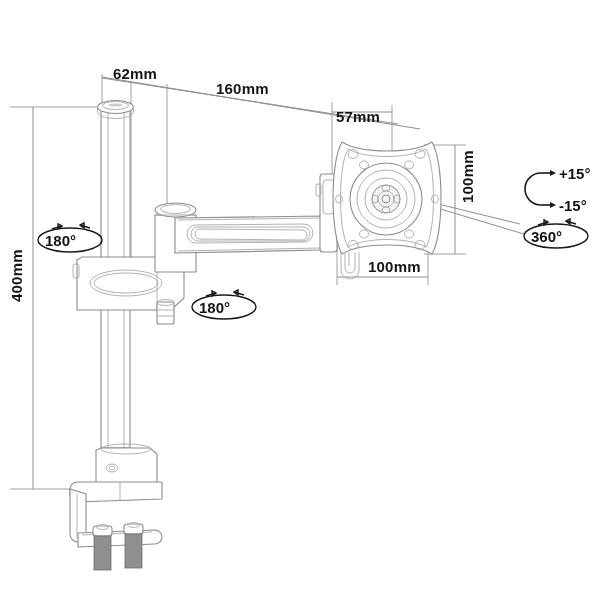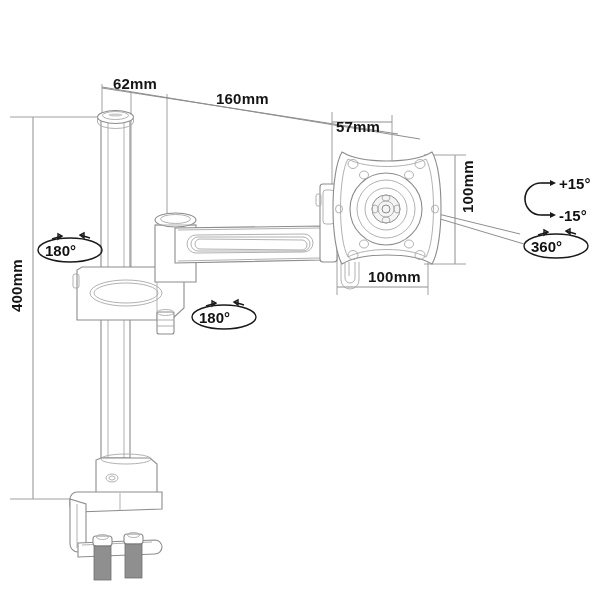--- a/index.html
+++ b/index.html
@@ -9,21 +9,21 @@
   }
   body {
     width: 600px;
     height: 600px;
     font-family: "Liberation Sans", sans-serif;
     overflow: hidden;
     position: relative;
   }
   #drawing-root {
     position: absolute;
-    left: 0; top: 12px;
+    left: 0; top: 2px;
     width: 600px;
     height: 473px;
   }
   svg.sheet {
     display: block;
     width: 600px;
     height: 600px;
   }
   .dim-text {
     font-family: "Liberation Sans", sans-serif;

